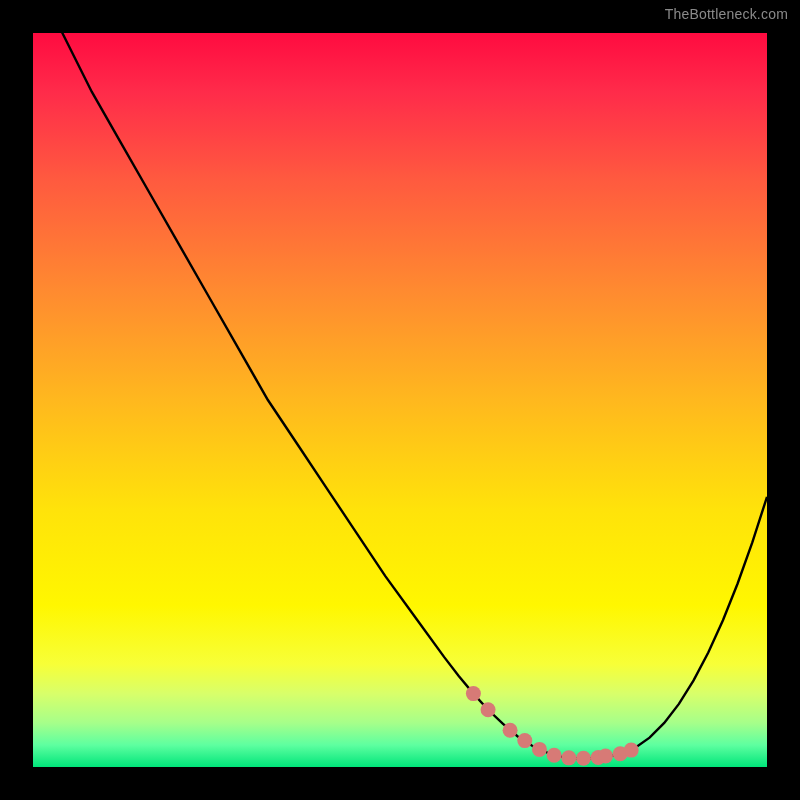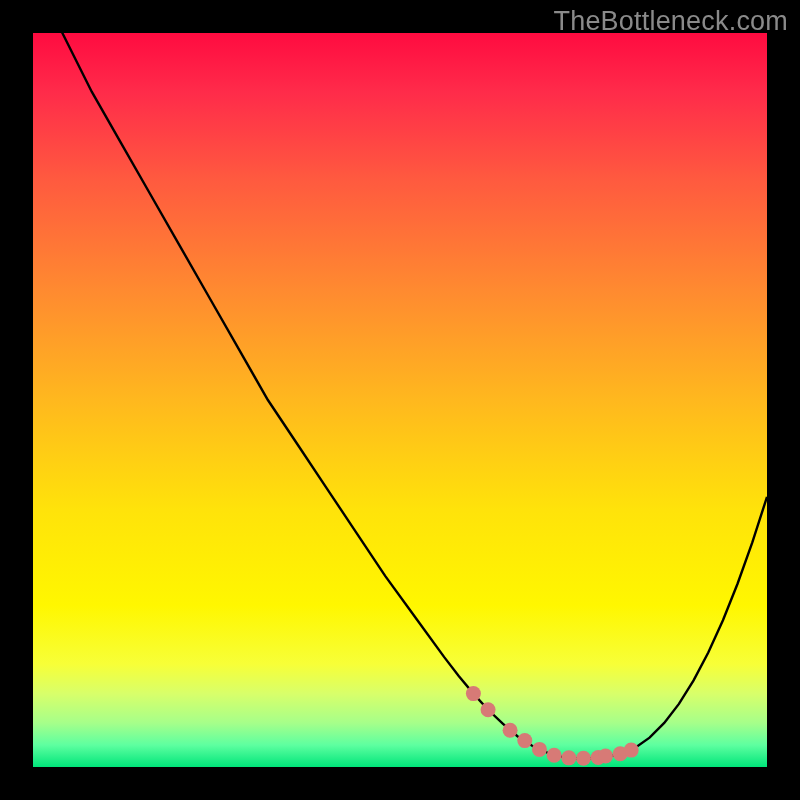--- a/index.html
+++ b/index.html
@@ -13,21 +13,21 @@
   .container {
     position: relative;
     width: 800px;
     height: 800px;
   }
   .watermark {
     position: absolute;
     top: 6px;
     right: 12px;
     font-family: Arial, Helvetica, sans-serif;
-    font-size: 27px;
+    font-size: 14px;
     color: #8a8a8a;
     font-weight: 500;
     letter-spacing: 0.2px;
   }
   .plot-area {
     position: absolute;
     left: 33px;
     top: 33px;
     width: 734px;
     height: 734px;

